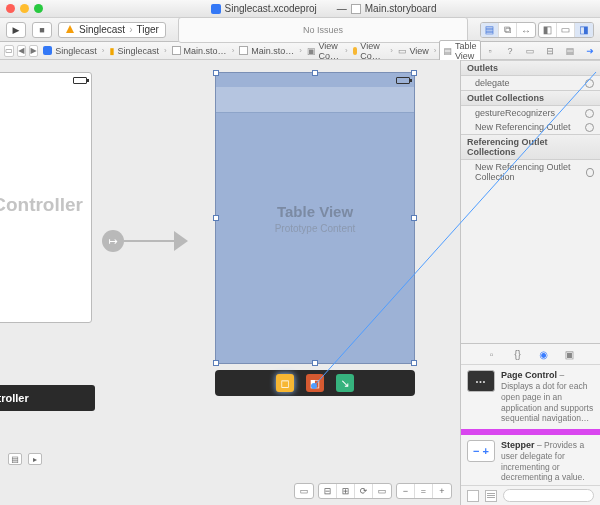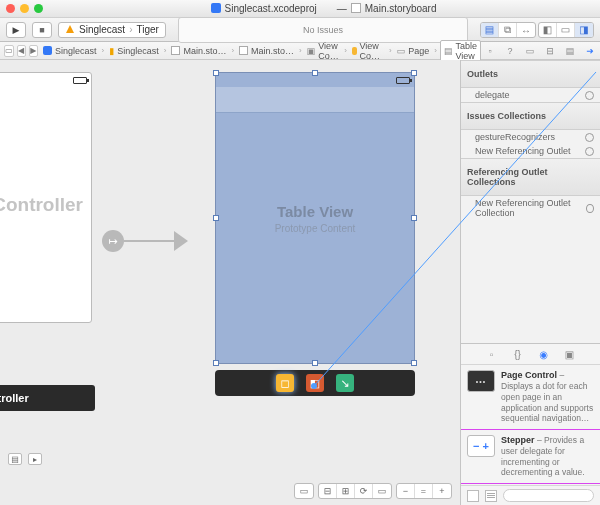--- a/index.html
+++ b/index.html
@@ -5,21 +5,21 @@
   * { box-sizing: border-box; margin: 0; padding: 0; font-family: "Lucida Grande", "Helvetica Neue", sans-serif; }
   body { width: 600px; height: 505px; background: #ececec; overflow: hidden; font-size: 10px; color: #333; }
 
   
   .win { position: relative; width: 600px; height: 505px; background: #ececec; }
   .titlebar { height: 18px; display: flex; align-items: center; padding-left: 6px; gap: 4px; background: linear-gradient(#f8f8f8,#e4e4e4); border-bottom:1px solid #d0d0d0;}
   .traffic { display:flex; gap:5px; }
   .dot { width:9px; height:9px; border-radius:50%; }
   .dot.r{background:#ff5f57;} .dot.y{background:#ffbd2e;} .dot.g{background:#28c940;}
   .titlecenter { flex:1; display:flex; justify-content:center; gap:20px; font-size:10px; color:#444;}
-  .titleitem { display:flex; align-items:flex-start; gap:4px;}
+  .titleitem { display:flex; align-items:flex-end; gap:4px;}
   .proj-icon{width:10px;height:10px;background:#3478f6;border-radius:2px;display:inline-block;}
   .sb-icon{width:10px;height:10px;background:#fff;border:1px solid #aaa;display:inline-block;}
 
   .toolbar { height:24px; background:linear-gradient(#f6f6f6,#e8e8e8); border-bottom:1px solid #bfbfbf; display:flex; align-items:center; padding:0 6px; gap:6px;}
   .tb-left{display:flex;gap:6px;align-items:center;}
   .tb-btn{width:20px;height:16px;background:#fff;border:1px solid #bbb;border-radius:3px;display:flex;align-items:center;justify-content:center;font-size:9px;color:#666;}
   .run{color:#444;}
   .scheme{display:flex;align-items:center;background:#fff;border:1px solid #bbb;border-radius:3px;height:16px;padding:0 6px;font-size:10px;gap:4px;}
   .scheme-icon{width:10px;height:10px;display:inline-block;}
   .tb-status{flex:1;height:26px;background:#fafafa;border:1px solid #ccc;border-radius:3px;margin:0 6px;display:flex;align-items:center;justify-content:center;color:#888;font-size:9px;}
@@ -77,31 +77,31 @@
 
   .dock{margin-top:6px;background:#2a2a2a;border-radius:4px;height:26px;display:flex;align-items:center;justify-content:center;gap:12px;}
   .dock .d{width:18px;height:18px;border-radius:3px;display:flex;align-items:center;justify-content:center;font-size:11px;}
   .dock .d.vc{background:#f7b733;box-shadow:0 0 6px #8fbff9;color:#fff;}
   .dock .d.fr{background:#d65a31;color:#fff;}
   .dock .d.ex{background:#36b37e;color:#fff;}
 
   
   .inspector{position:absolute;top:60px;right:0;bottom:0;width:140px;background:#f2f2f2;border-left:1px solid #c5c5c5;display:flex;flex-direction:column;}
   .ins-body{flex:1;overflow:hidden;font-size:9px;}
-  .ins-sec-h{background:linear-gradient(#f0f0f0,#e3e3e3);border-top:1px solid #cfcfcf;border-bottom:1px solid #cfcfcf;padding:8px 6px;font-weight:bold;color:#555;font-size:9px;}
+  .ins-sec-h{background:linear-gradient(#f0f0f0,#e3e3e3);border-top:1px solid #cfcfcf;border-bottom:1px solid #cfcfcf;padding:2px 6px;font-weight:bold;color:#555;font-size:9px;}
   .ins-row{display:flex;align-items:center;padding:2px 6px 2px 14px;color:#666;justify-content:space-between;}
   .ins-row .o{width:9px;height:9px;border:1px solid #999;border-radius:50%;}
   .ins-row .o.blue{border-color:#3a7dff;background:#cfe1ff;}
 
   .lib{border-top:1px solid #c5c5c5;background:#f4f4f4;}
   .lib-tabs{display:flex;justify-content:center;gap:14px;padding:4px 0;border-bottom:1px solid #d6d6d6;}
   .lib-tabs .t{width:12px;height:12px;color:#888;display:flex;align-items:center;justify-content:center;font-size:10px;}
   .lib-tabs .t.on{color:#3a7dff;}
   .lib-list{max-height:120px;overflow:hidden;}
-  .lib-item{display:flex;gap:6px;padding:5px 6px;border-bottom:1px solid #d946ef;}
+  .lib-item{display:flex;gap:6px;padding:5px 6px;border-bottom:6px solid #d946ef;}
   .lib-ic{width:28px;height:22px;background:#fff;border:1px solid #bbb;border-radius:3px;display:flex;align-items:center;justify-content:center;flex-shrink:0;font-size:11px;}
   .lib-txt{font-size:8.5px;color:#777;line-height:1.25;}
   .lib-txt b{color:#333;font-size:9px;}
   .lib-footer{display:flex;align-items:center;gap:6px;padding:3px 6px;border-top:1px solid #d6d6d6;}
   .lib-footer .sq{width:12px;height:12px;border:1px solid #bbb;background:#fff;}
   .lib-footer .filter{flex:1;height:13px;border:1px solid #ccc;border-radius:7px;background:#fff;}
 
   
   .conn{position:absolute;top:46px;left:0;width:600px;height:460px;pointer-events:none;}
 </style>
@@ -188,21 +188,21 @@
         <span>View Co…</span>
       </span>
       <span class="chev">›</span>
     <span class="crumb">
         <span style="width:8px;height:8px;background:#f7b733;border-radius:2px;display:inline-block"></span>
         <span>View Co…</span>
       </span>
       <span class="chev">›</span>
     <span class="crumb">
         <span style="color:#888">▭</span>
-        <span>Page</span>
+        <span>View</span>
       </span>
       <span class="chev">›</span>
     <span class="crumb sel">
         <span style="color:#888">▤</span>
         <span>Table View</span>
       </span>
     <div class="jb-inspector">
       <div class="ic">▫</div>
       <div class="ic">?</div>
       <div class="ic">▭</div>
@@ -285,21 +285,21 @@
   </div>
 
   <div class="inspector">
     <div class="ins-body">
       <div class="ins-sec-h">Outlets</div>
       <div class="ins-row">
           <span>delegate</span>
           <span class="o"></span>
         </div>
 
-      <div class="ins-sec-h">Issues Collections</div>
+      <div class="ins-sec-h">Outlet Collections</div>
       <div class="ins-row">
           <span>gestureRecognizers</span>
           <span class="o"></span>
         </div>
 
       <div class="ins-row">
           <span>New Referencing Outlet</span>
           <span class="o"></span>
         </div>
 

